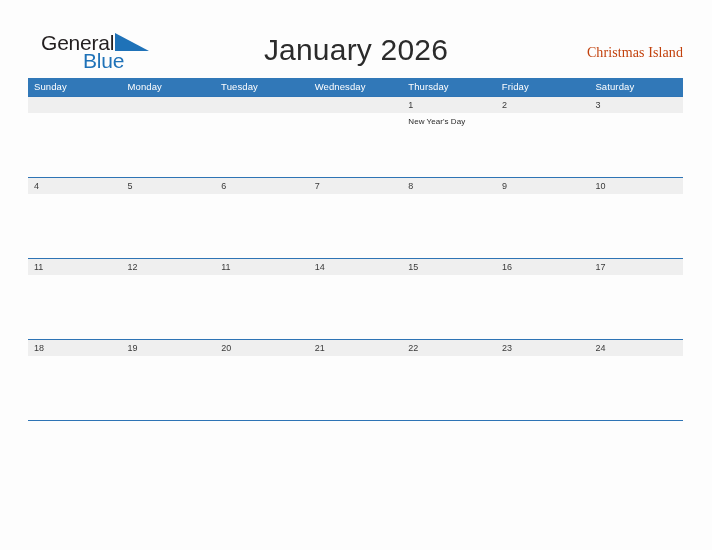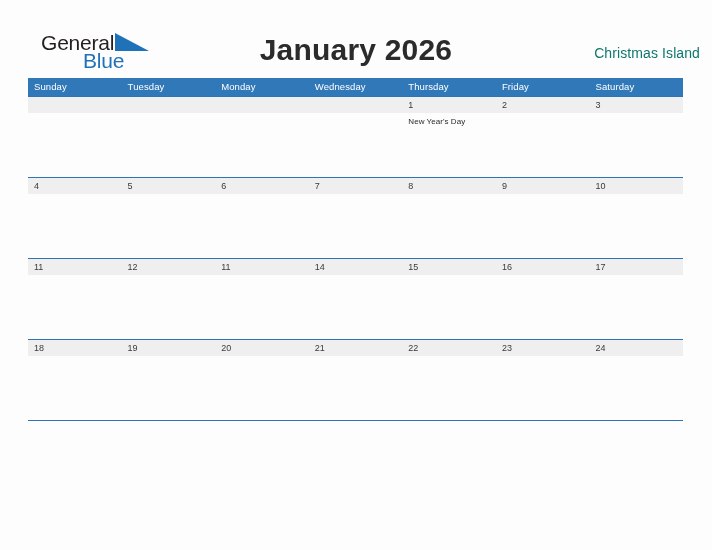--- a/index.html
+++ b/index.html
@@ -56,46 +56,48 @@
     text-align: right;
   }
 
   .calendar-title {
     position: absolute;
     left: 0;
     right: 0;
     top: 33px;
     text-align: center;
     font-size: 30px;
-    font-weight: 700;
+    font-weight: 400;
     color: #2b2b2b;
     letter-spacing: 0.2px;
   }
 
   .location-label {
     position: absolute;
-    right: 12px;
+    right: 29px;
     top: 45px;
     font-size: 14px;
-    color: #0f766e;
+    color: #c2410c;
     letter-spacing: 0.1px;
+    font-family: Liberation Serif, serif;
   }
 
   
   .calendar {
     position: absolute;
     left: 28px;
     top: 78px;
     width: 655px;
   }
 
   .weekday-header {
     display: flex;
     background: #3178b8;
     height: 18px;
+    justify-content: flex-end;
   }
   .weekday-cell {
     flex: 1 1 0;
     color: #ffffff;
     font-size: 9.5px;
     line-height: 18px;
     padding-left: 6px;
     box-sizing: border-box;
     letter-spacing: 0.1px;
   }
@@ -158,22 +160,22 @@
   <div class="calendar-title">January 2026</div>
 
   <div class="location-label">Christmas Island</div>
 
 </div>
 
 <div class="calendar">
 
   <div class="weekday-header">
     <div class="weekday-cell">Sunday</div>
+    <div class="weekday-cell">Monday</div>
     <div class="weekday-cell">Tuesday</div>
-    <div class="weekday-cell">Monday</div>
     <div class="weekday-cell">Wednesday</div>
     <div class="weekday-cell">Thursday</div>
     <div class="weekday-cell">Friday</div>
     <div class="weekday-cell">Saturday</div>
   </div>
 
   <div class="week-row">
     <div class="day-band">
       <div class="day-cell"></div>
       <div class="day-cell"></div>

